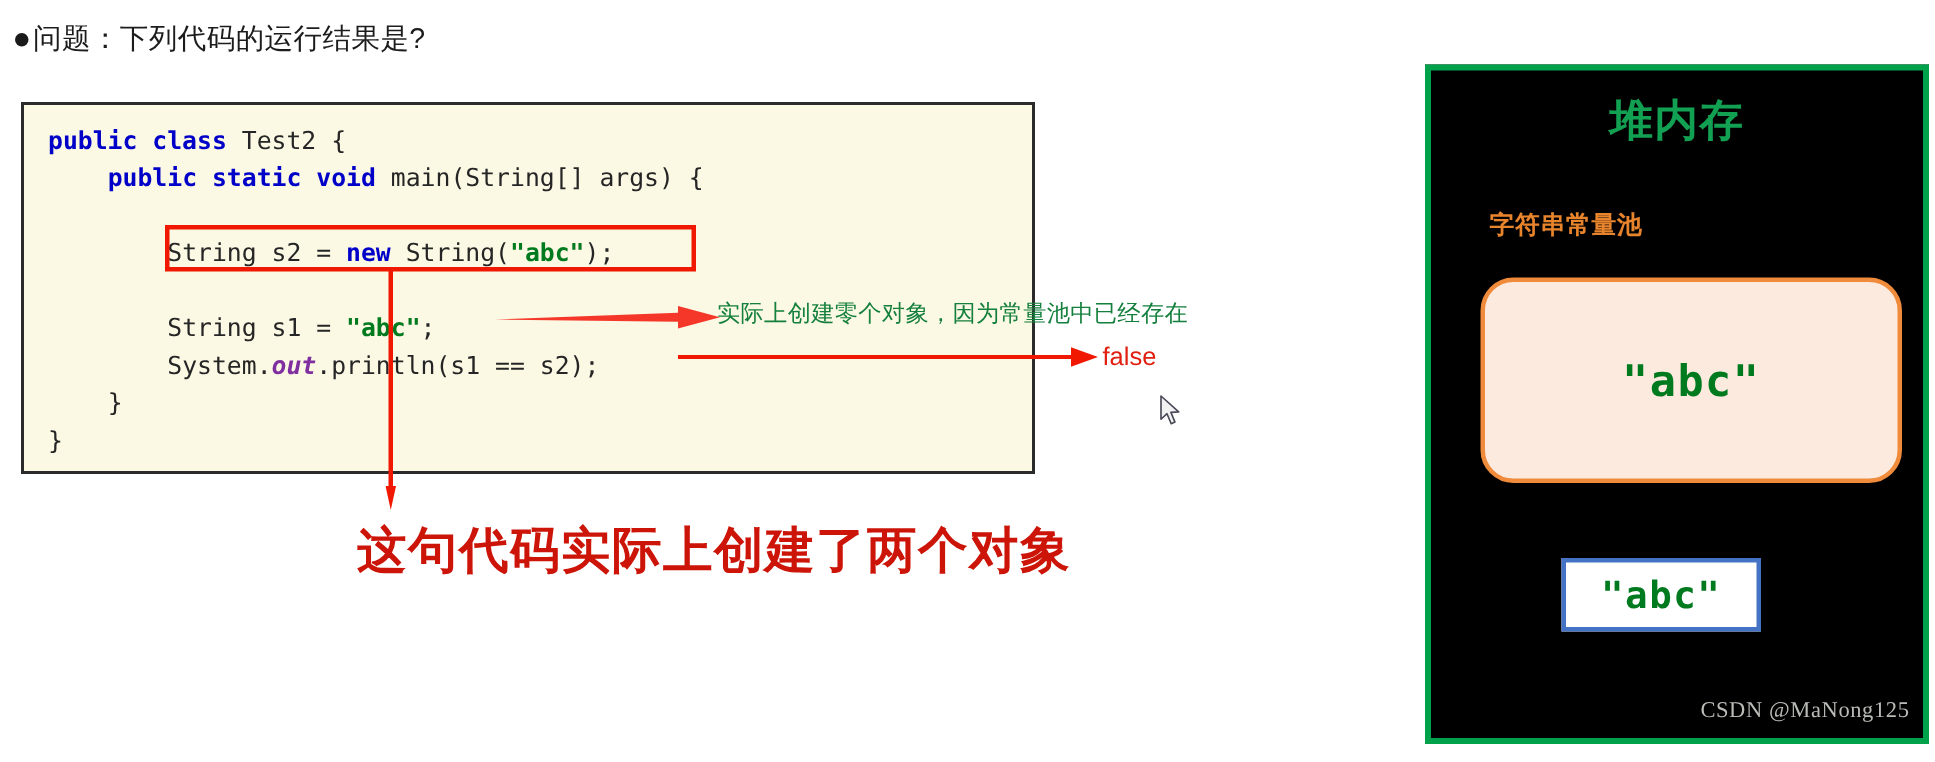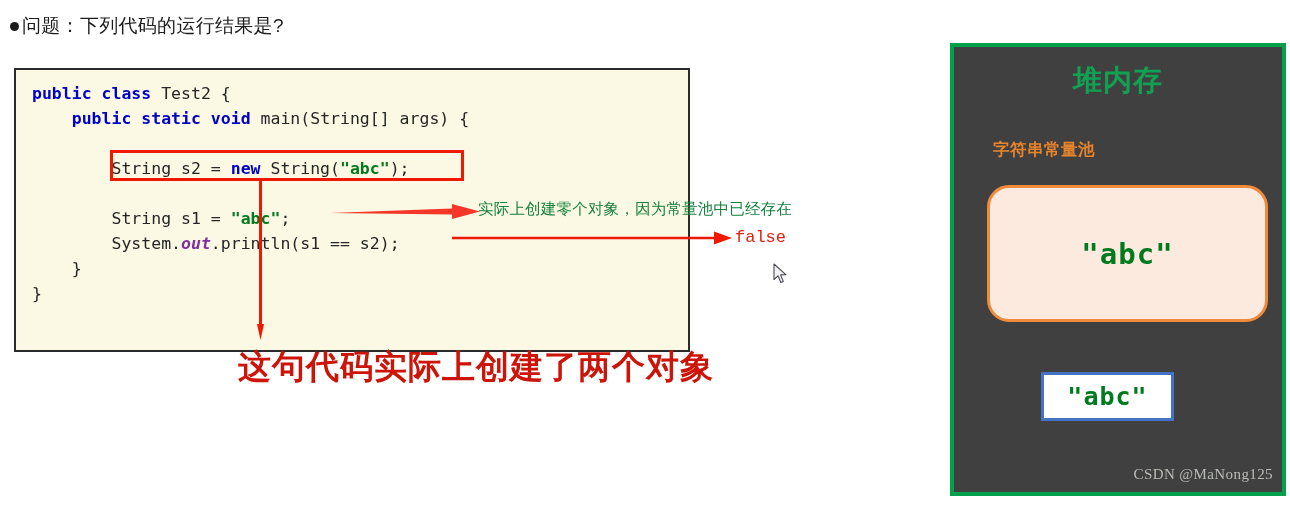--- a/index.html
+++ b/index.html
@@ -38,21 +38,21 @@
     letter-spacing: 0.3px;
     white-space: nowrap;
   }
 
   
   #code-block {
     position: absolute;
     left: 14px;
     top: 68px;
     width: 676px;
-    height: 284px;
+    height: 248px;
     background: #fbf8e3;
     border: 2px solid #2b2b2b;
     box-sizing: border-box;
   }
   #code-text {
     position: absolute;
     left: 16px;
     top: 11px;
     font-family: "DejaVu Sans Mono", "Liberation Mono", monospace;
     font-size: 16.5px;
@@ -113,21 +113,21 @@
     color: #15803d;
     white-space: nowrap;
     letter-spacing: 0.2px;
   }
 
   
   #false-output {
     position: absolute;
     left: 735px;
     top: 228px;
-    font-family: Liberation Mono, monospace;
+    font-family: Liberation Sans, sans-serif;
     font-size: 17px;
     color: #e02010;
     white-space: nowrap;
   }
 
   
   #bottom-caption {
     position: absolute;
     left: 238px;
     top: 345px;
@@ -147,21 +147,21 @@
     height: 22px;
   }
 
   
   #heap-panel {
     position: absolute;
     left: 950px;
     top: 43px;
     width: 336px;
     height: 453px;
-    background: #404040;
+    background: #000000;
     border: 4px solid #00a14b;
     box-sizing: border-box;
   }
   #heap-title {
     position: absolute;
     left: 0;
     right: 0;
     top: 14px;
     text-align: center;
     font-size: 29px;

